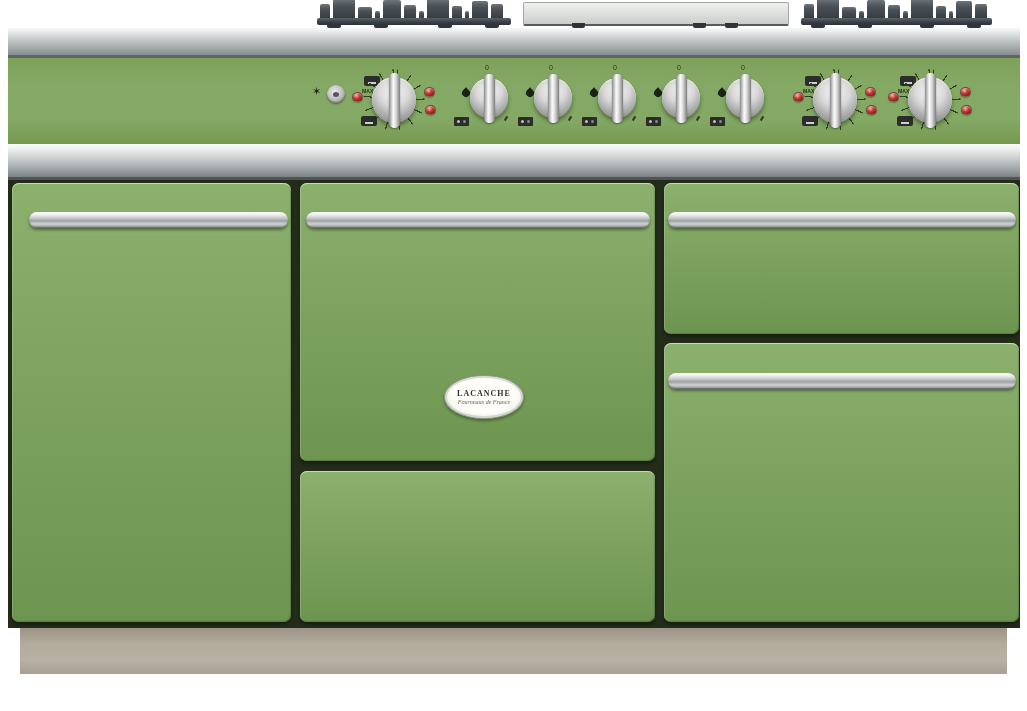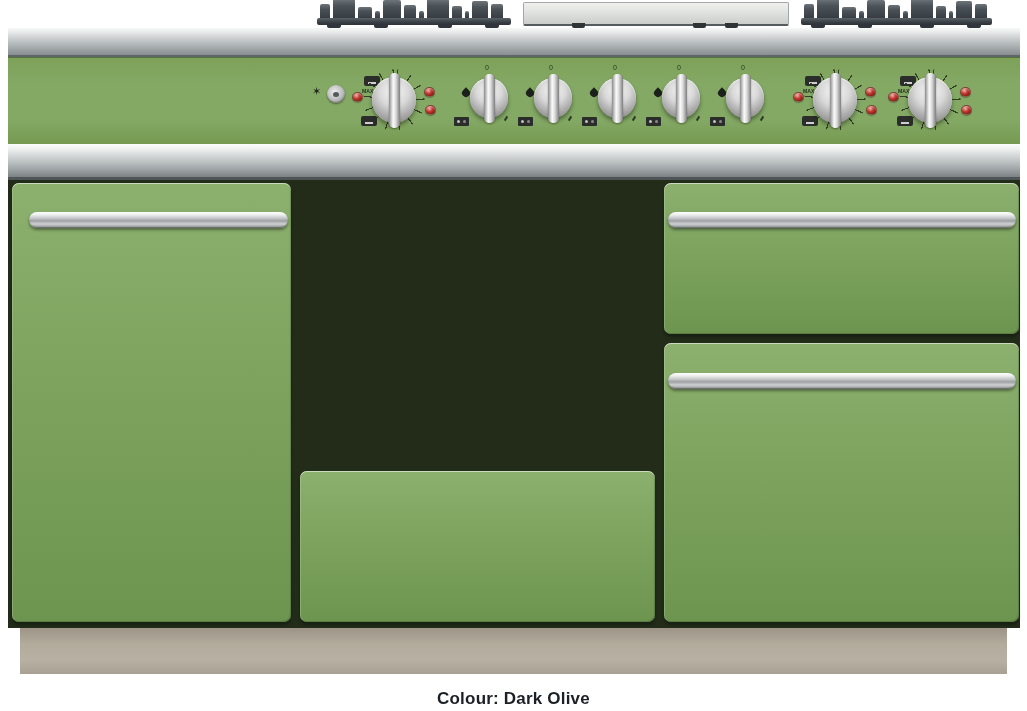--- a/index.html
+++ b/index.html
@@ -236,24 +236,30 @@
       <div class="hob-icon" style="left: 702px; top: 59px;"></div>
       <div class="tick-mark" style="left: 753px; top: 58px;"></div>
     </div>
 
   <div class="mid-band"></div>
 
   <div class="body-area">
     <div class="door door-left">
       <div class="handle" style="left:17px;top:29px;width:259px"></div>
     </div>
+    <div class="door door-mid-top">
+      <div class="handle" style="left:6px;top:29px;width:344px"></div>
+      <div class="logo">
+        <div class="logo-name">LACANCHE</div>
+        <div class="logo-script">Fourneaux de France</div>
+      </div>
+    </div>
     <div class="door drawer-mid-bottom"></div>
     <div class="door door-right-top">
       <div class="handle" style="left:4px;top:29px;width:348px"></div>
     </div>
     <div class="door door-right-bottom">
       <div class="handle" style="left:4px;top:30px;width:348px"></div>
     </div>
   </div>
 
   <div class="plinth"></div>
-  <div class="caption">Colour: Dark Olive</div>
 </div>
 
 </body></html>

